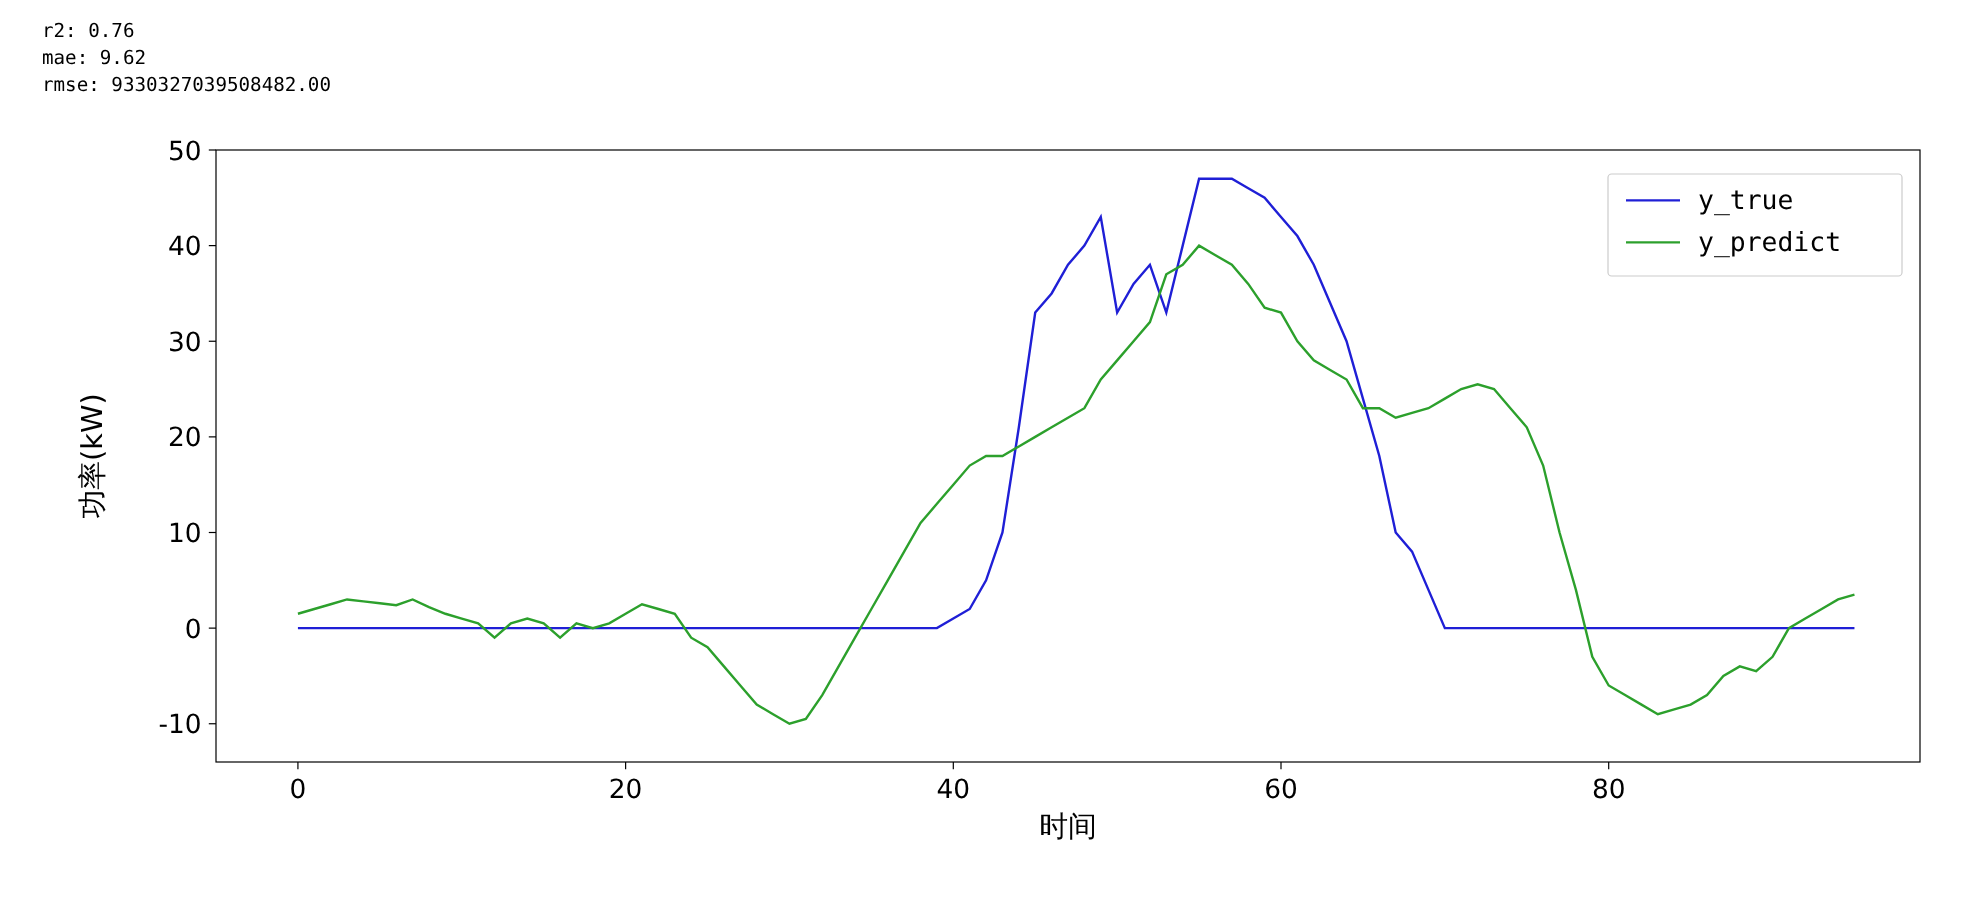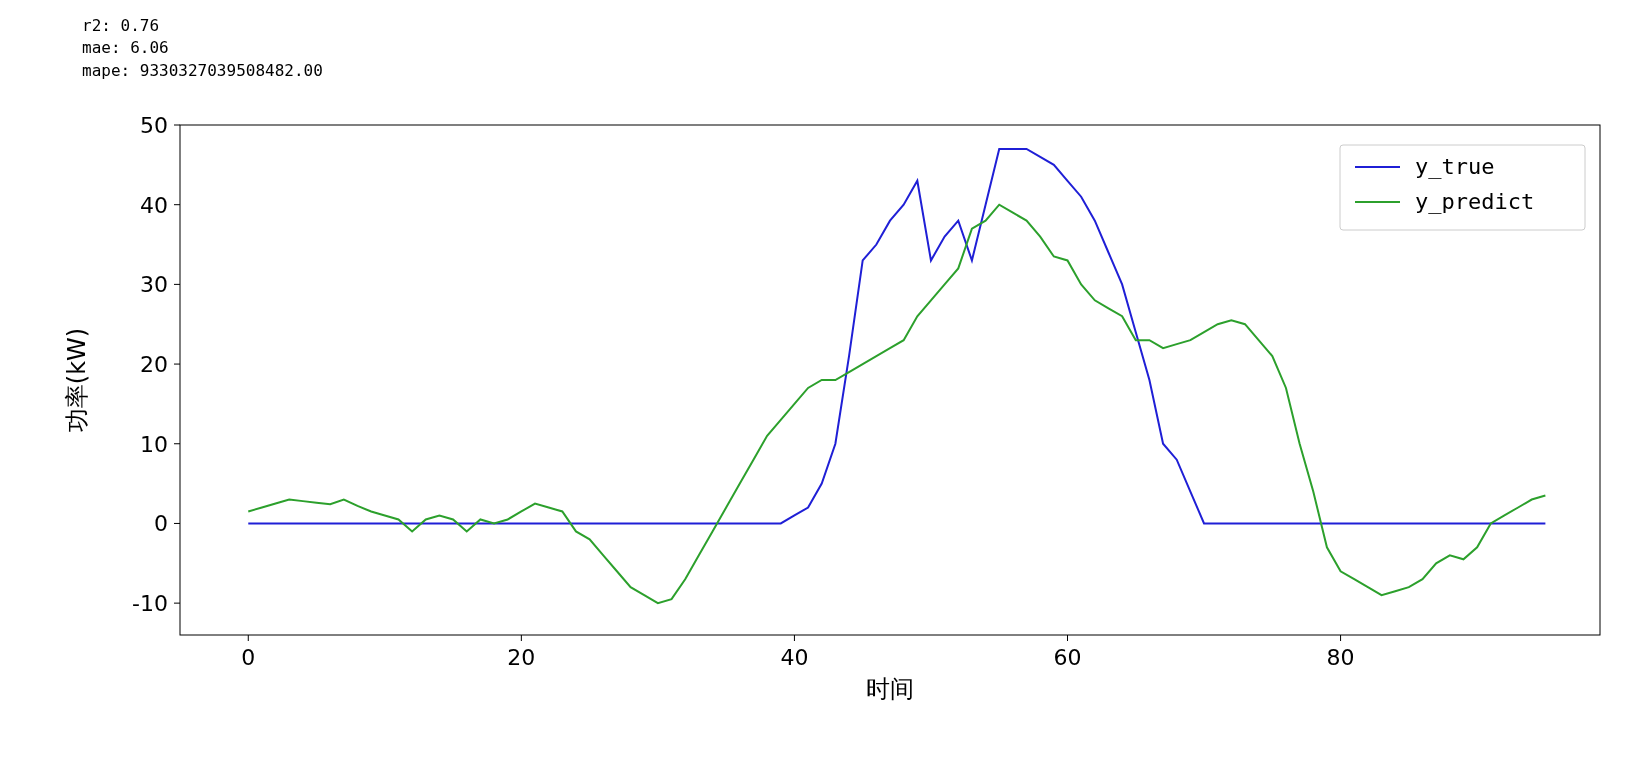--- a/index.html
+++ b/index.html
@@ -13,21 +13,21 @@
     }
     .metrics {
       position: absolute;
       top: 15px;
       left: 35px;
       font-family: 'DejaVu Sans Mono', 'Consolas', monospace;
       font-size: 16px;
       line-height: 1.4;
       color: #000;
     }
-    .metrics div { white-space: pre; margin-left: 47px; }
+    .metrics div { white-space: pre; }
     .chart-container {
       position: absolute;
       top: 115px;
       left: 30px;
       width: 1590px;
       height: 620px;
     }
     .chart-svg {
       width: 100%;
       height: 100%;
@@ -56,22 +56,22 @@
       font-family: 'DejaVu Sans Mono', 'Consolas', monospace;
       font-size: 22px;
       fill: #000;
     }
   </style>
 </head>
 <body>
 
 <div class="metrics">
   <div><span>r2: </span><span>0.76</span></div>
-  <div><span>mae: </span><span>6.06</span></div>
-  <div><span>mape: </span><span>9330327039508482.00</span></div>
+  <div><span>mae: </span><span>9.62</span></div>
+  <div><span>rmse: </span><span>9330327039508482.00</span></div>
 </div>
 
 <div class="chart-container">
   <svg class="chart-svg" viewBox="0 0 1590 620">
     <g id="chart-group">
         <rect x="150" y="10" width="1420" height="510" fill="none" stroke="#000" stroke-width="1"></rect>
         <line x1="218.26923076923077" y1="520" x2="218.26923076923077" y2="526" class="tick-line"></line>
         <text x="218.26923076923077" y="550" text-anchor="middle" class="tick-label">0</text>
         <line x1="491.34615384615387" y1="520" x2="491.34615384615387" y2="526" class="tick-line"></line>
         <text x="491.34615384615387" y="550" text-anchor="middle" class="tick-label">20</text>

